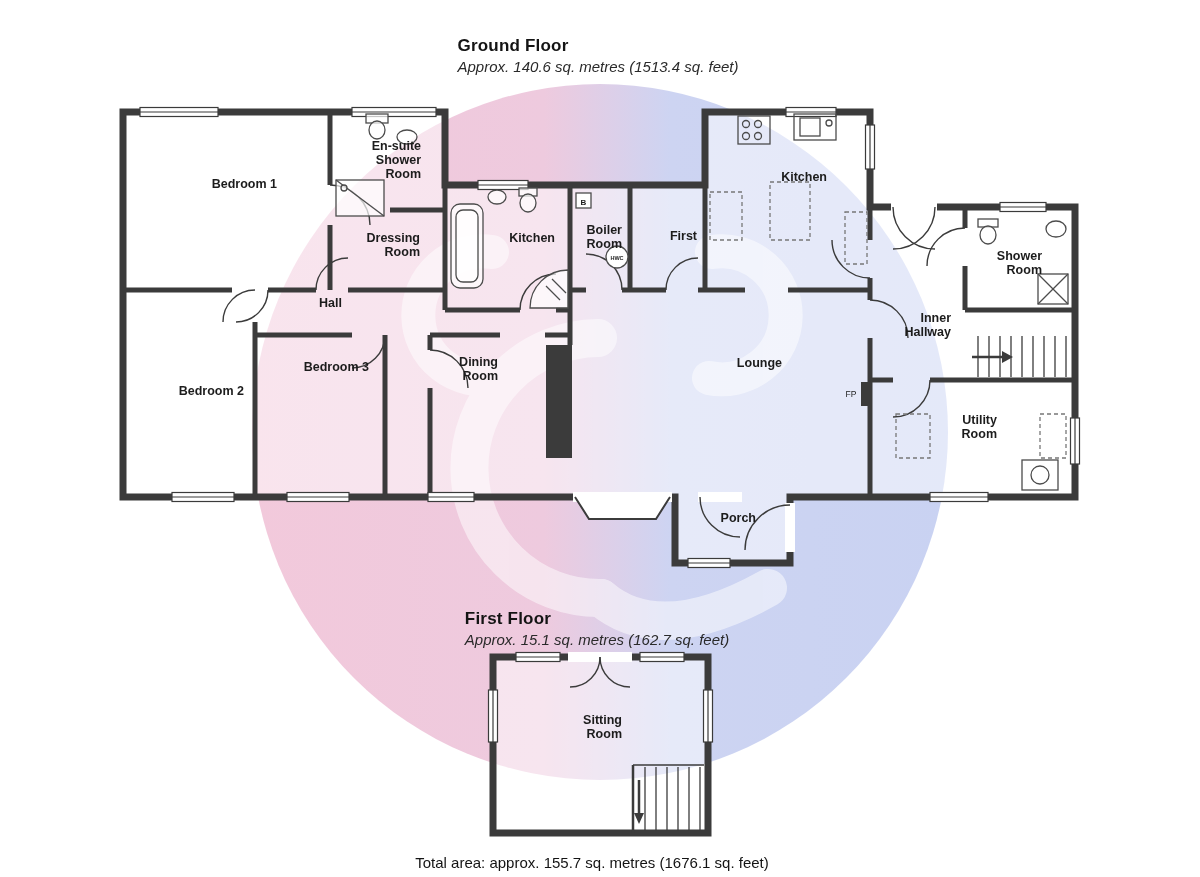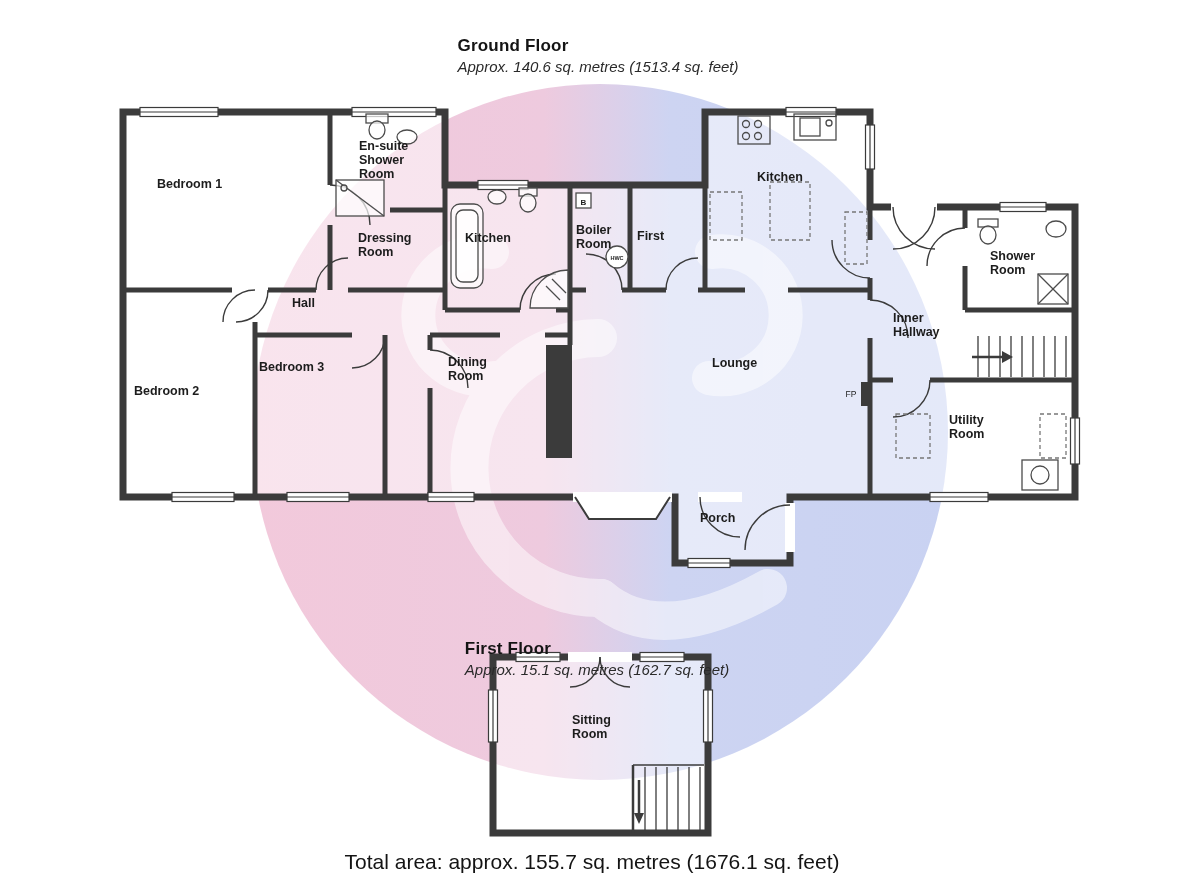--- a/index.html
+++ b/index.html
@@ -1,24 +1,24 @@
 <!DOCTYPE html>
 <html><head>
 <meta charset="utf-8">
 <style>
   * { margin:0; padding:0; box-sizing:border-box; }
   html,body { background:#ffffff; font-family:"Liberation Sans", sans-serif; }
   .page { position:relative; width:1200px; height:877px; background:#ffffff; overflow:hidden; }
   .floor-header { position:absolute; transform:translateX(-50%); z-index:5; }
   .floor-title { font-size:17px; font-weight:bold; color:#141414; letter-spacing:.2px; }
   .floor-subtitle { font-size:15px; color:#2a2a2a; margin-top:2px;font-style:italic; }
-  .room-label { position:absolute; transform:translate(-50%,-50%); text-align:left;
+  .room-label { position:absolute; transform:translate(-50%,-50%); text-align:right;
                 font-weight:bold; font-size:12.5px; line-height:1.12; color:#1c1c1c; z-index:4; }
   .total-area { position:absolute; left:592px; top:862px; transform:translate(-50%,-50%);
-                font-size:21px; color:#141414; z-index:5; white-space:nowrap; }
+                font-size:15px; color:#141414; z-index:5; white-space:nowrap; }
   svg { position:absolute; left:0; top:0; }
   .plan-svg { z-index:3; }
   .wm-svg { z-index:1; }
 </style>
 </head>
 <body>
 
 <div class="page">
 
   <svg class="wm-svg" width="1200" height="877" viewBox="0 0 1200 877">
@@ -227,21 +227,21 @@
         <line x1="639" y1="780" x2="639" y2="820" stroke-width="2.5"></line>
         <polygon points="634,813 639,824 644,813" fill="#3b3b3b" stroke="none"></polygon>
       </g>
     </g>
   </svg>
 
   <div class="floor-header" style="left:598px; top:36px;">
     <div class="floor-title">Ground Floor</div>
     <div class="floor-subtitle">Approx. 140.6 sq. metres (1513.4 sq. feet)</div>
   </div>
-  <div class="floor-header" style="left:597px; top:609px;margin-top:30px;">
+  <div class="floor-header" style="left:597px; top:609px;">
     <div class="floor-title">First Floor</div>
     <div class="floor-subtitle">Approx. 15.1 sq. metres (162.7 sq. feet)</div>
   </div>
 
   <div>
     <div class="room-label" style="left:217px;top:184px;width:120px">Bedroom 1</div>
     <div class="room-label" style="left:390px;top:160px;width:62px">En-suite Shower Room</div>
     <div class="room-label" style="left:389px;top:245px;width:62px">Dressing Room</div>
     <div class="room-label" style="left:510px;top:238px;width:90px">Kitchen</div>
     <div class="room-label" style="left:599px;top:237px;width:46px">Boiler Room</div>

